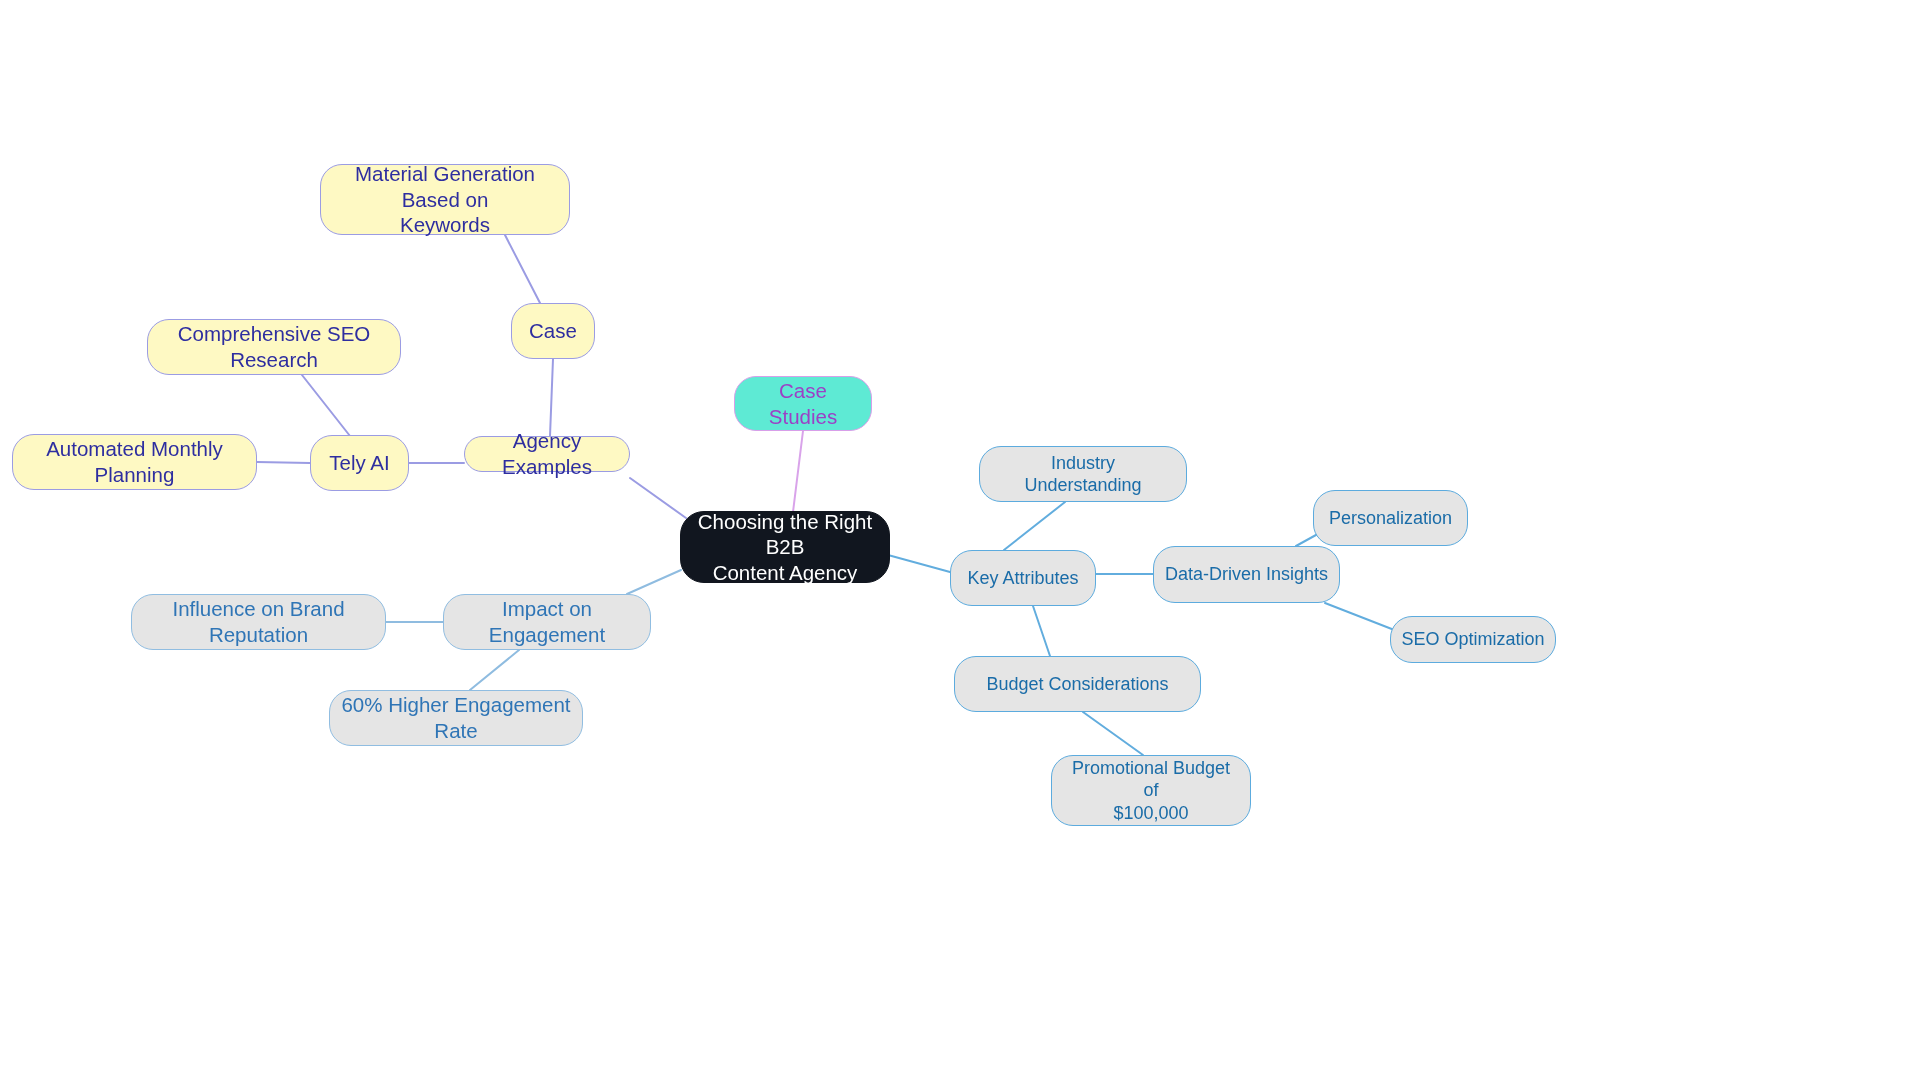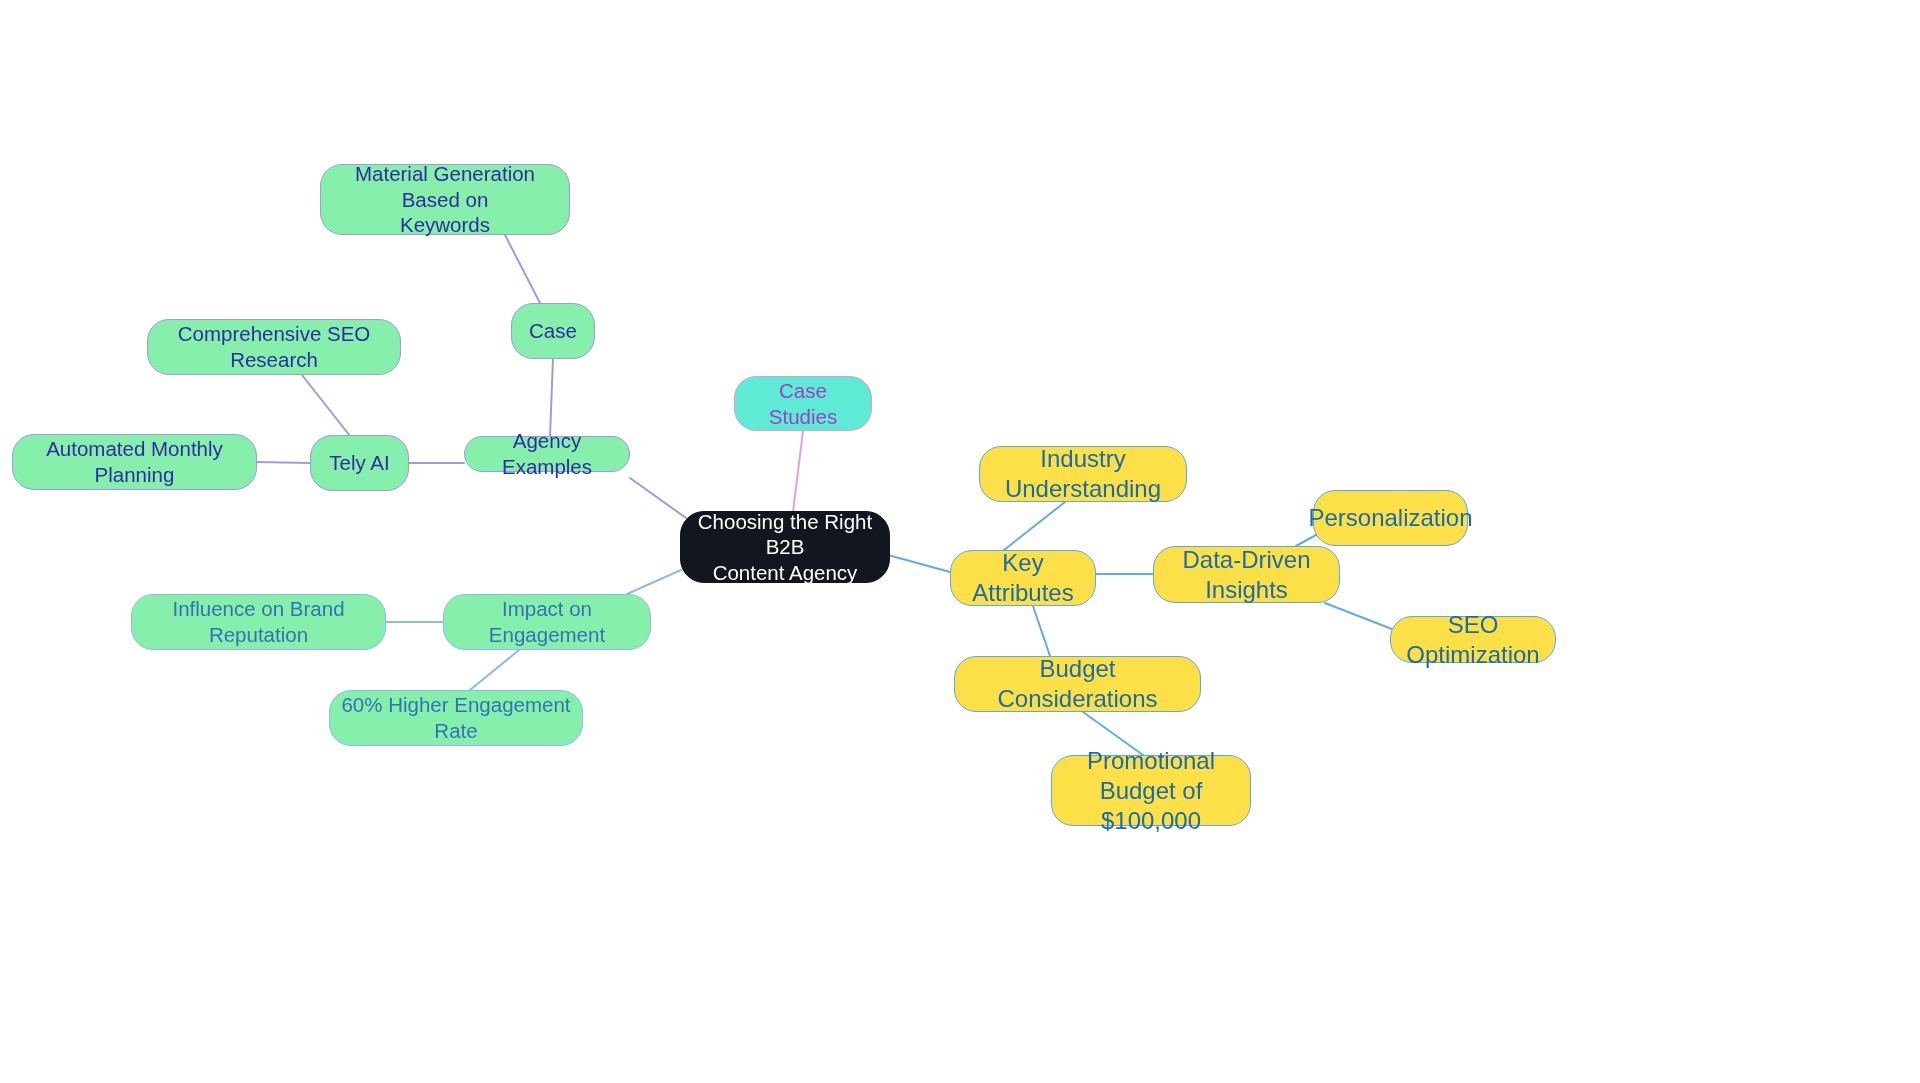--- a/index.html
+++ b/index.html
@@ -41,39 +41,39 @@
     padding: 4px 10px;
   }
   .node-root {
     background: #11161f;
     border-color: #11161f;
     color: #ffffff;
     font-size: 20.5px;
     border-radius: 24px;
   }
   .node-purple {
-    background: #86efac;
+    background: #fef9c3;
     border-color: #9b9ce3;
     color: #2e2ea0;
     font-size: 20.5px;
   }
   .node-pink {
     background: #5eead4;
     border-color: #d89fe9;
     color: #9c40c6;
     font-size: 20.5px;
   }
   .node-blue {
-    background: #fde047;
+    background: #e5e5e5;
     border-color: #5cabde;
     color: #1a6ca8;
-    font-size: 24px;
+    font-size: 18px;
   }
   .node-lightblue {
-    background: #86efac;
+    background: #e5e5e5;
     border-color: #90bde1;
     color: #2f75b6;
     font-size: 20.5px;
   }
 </style>
 </head>
 <body>
 
 <div id="canvas">
   <svg id="edge-layer" viewBox="0 0 1920 1083" preserveAspectRatio="none">

